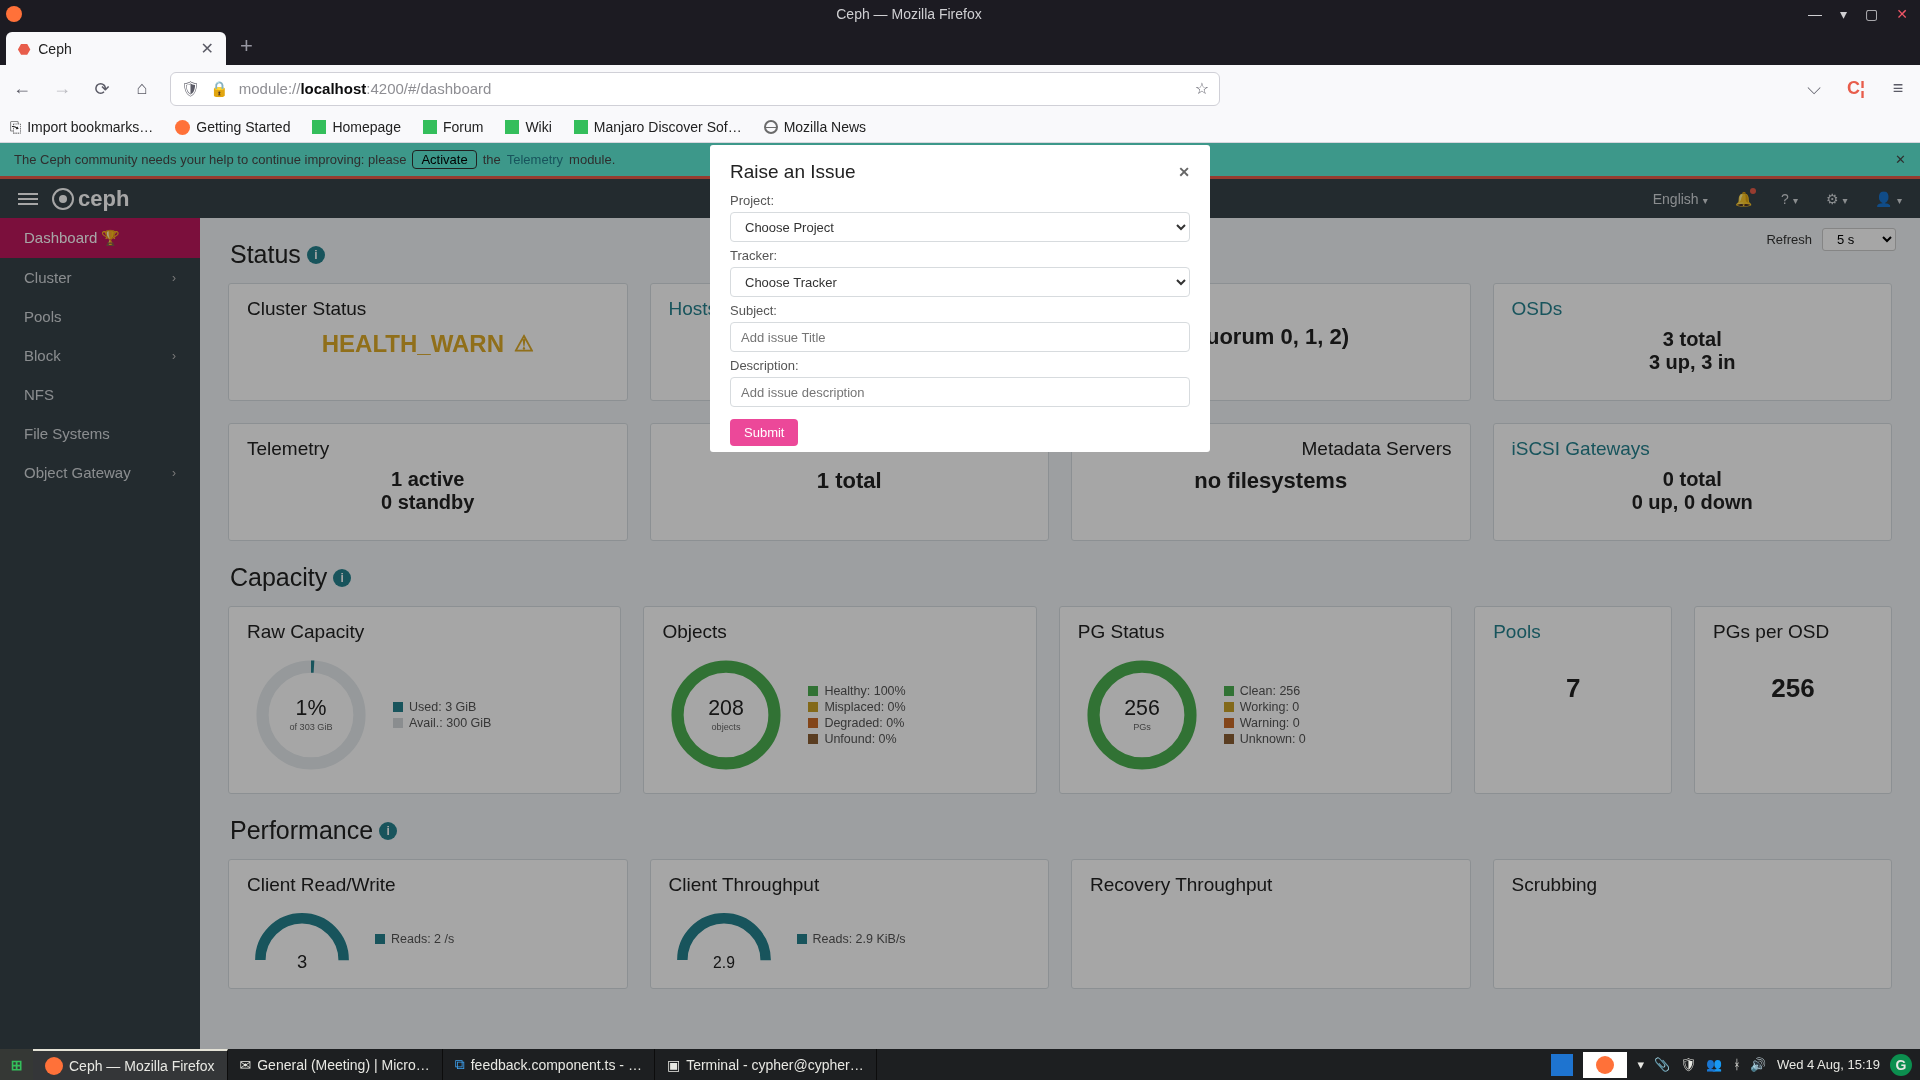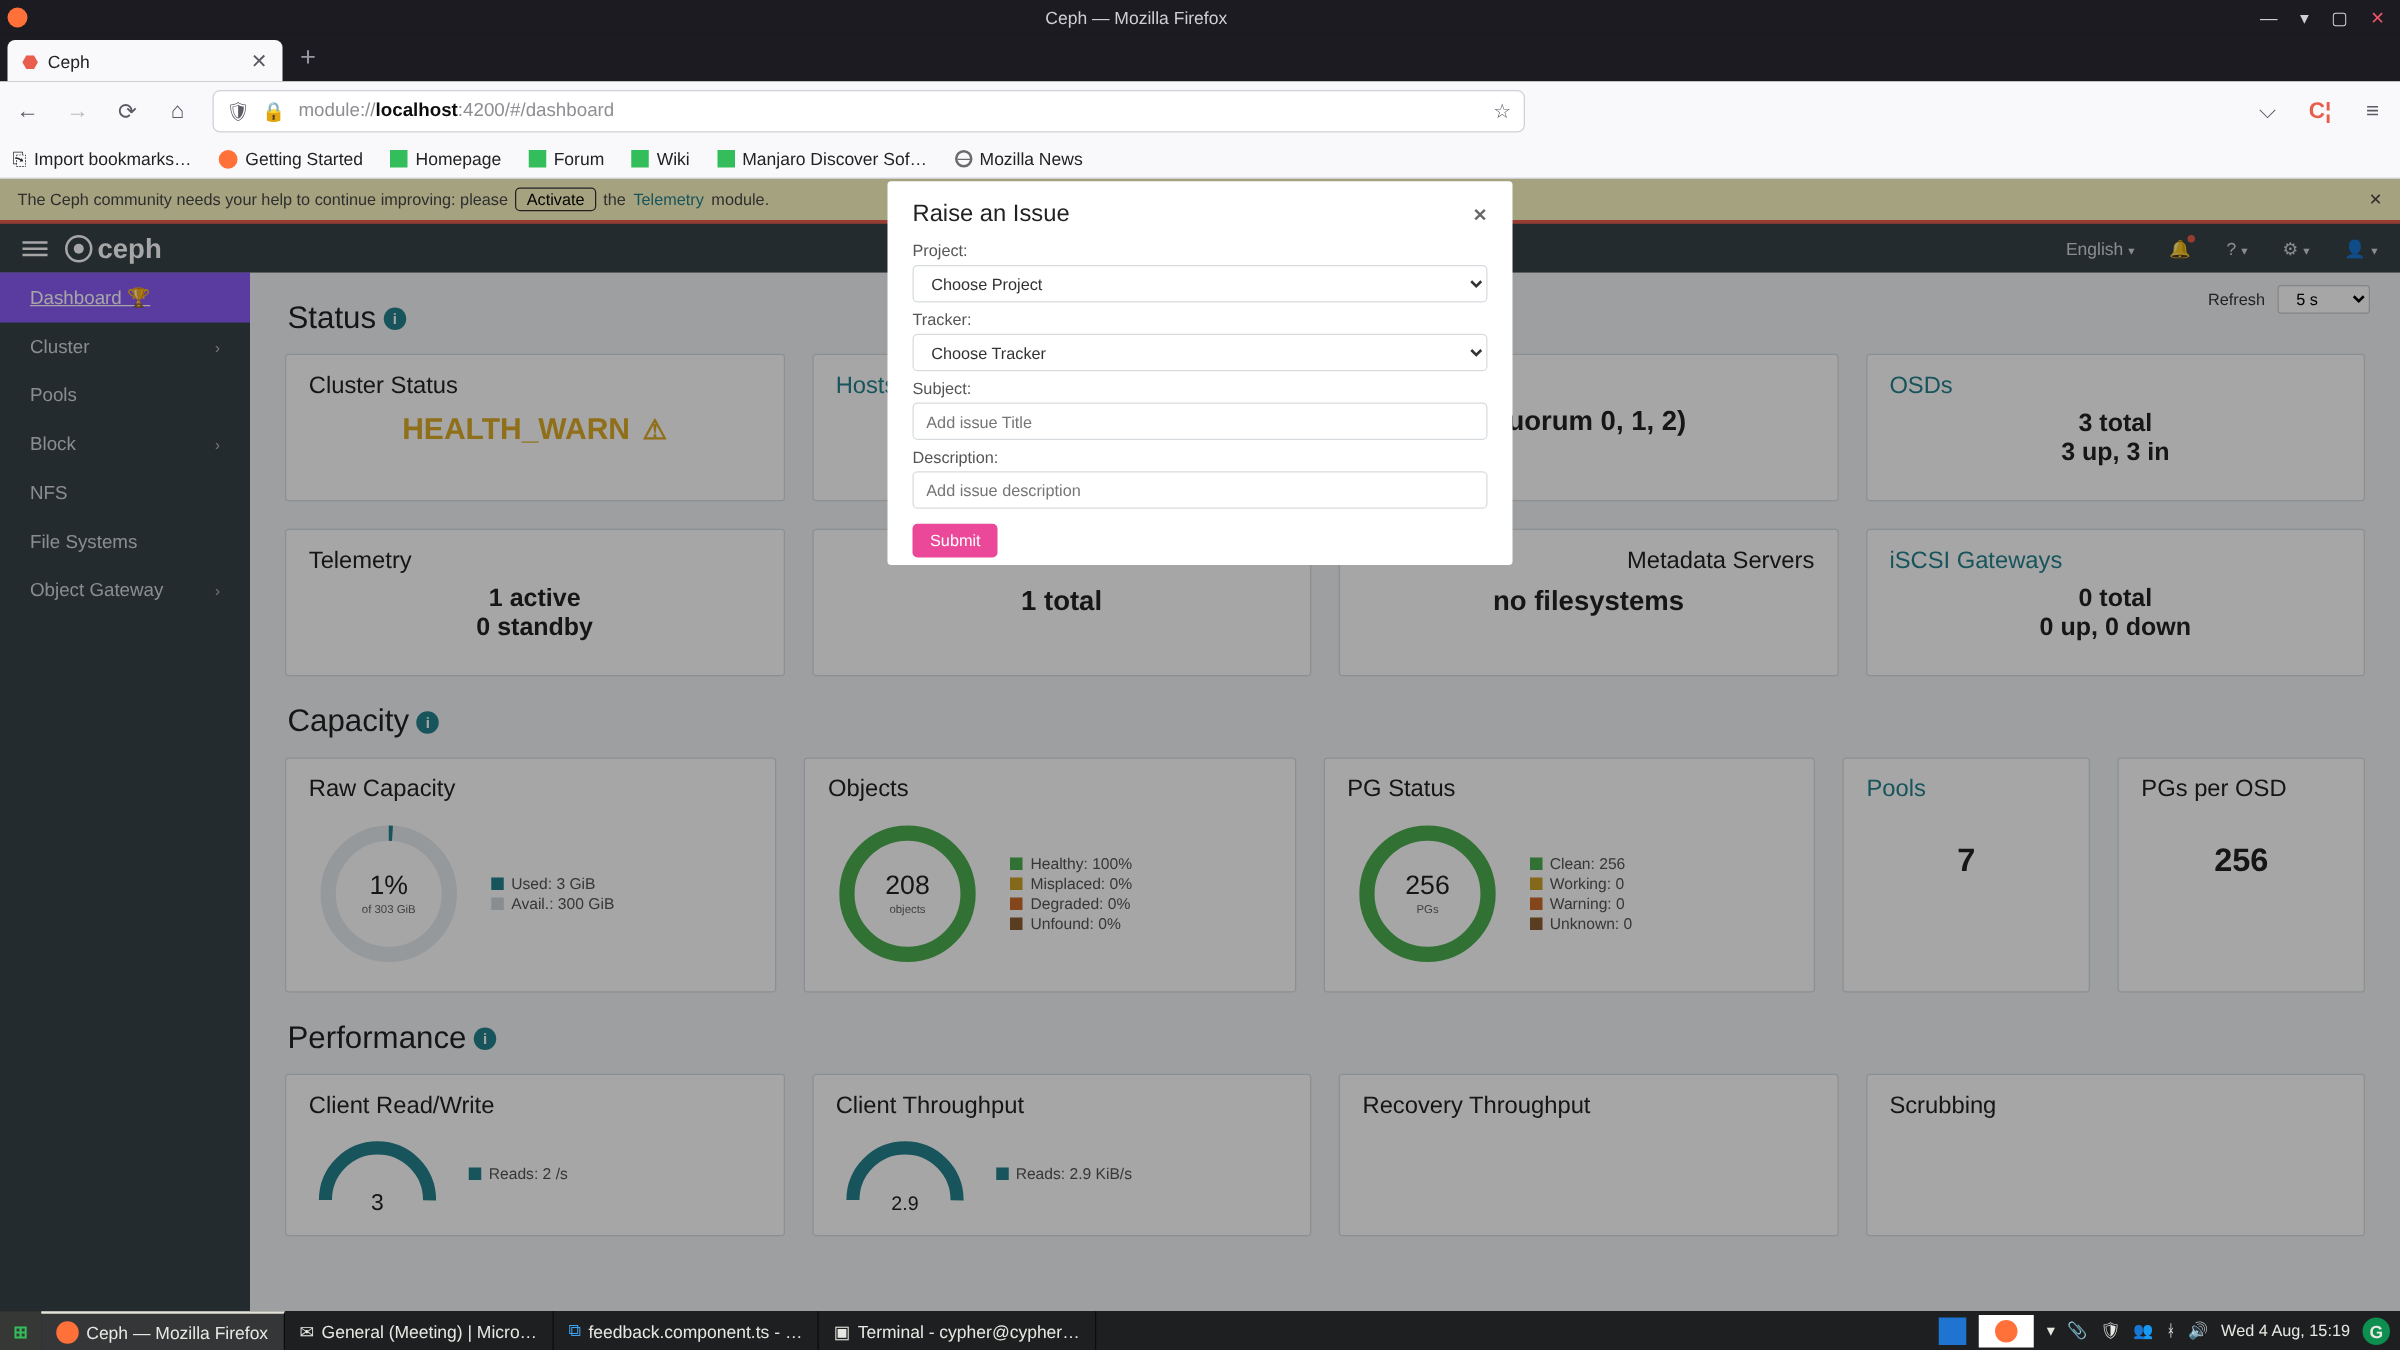--- a/index.html
+++ b/index.html
@@ -31,39 +31,39 @@
 .urlbar .star { margin-left:auto; font-size:16px; }
 .fx-bookmarksbar { height:31px; background:#f9f9fb; border-bottom:1px solid #d7d7de; display:flex; align-items:center; padding:0 10px; gap:22px; font-size:14px; color:#222; }
 .bm { display:flex; align-items:center; gap:6px; }
 .bm .bm-ff { width:15px; height:15px; border-radius:50%; background:#ff7139; }
 .bm .bm-g { width:14px; height:14px; background:#34be5b; }
 .bm .bm-w { width:14px; height:14px; border:2px solid #6b6b6b; border-radius:50%; position:relative; }
 .bm .bm-w::after { content:""; position:absolute; left:0; right:0; top:50%; height:1px; background:#6b6b6b; }
 
 
 .page { position:relative; flex:1; overflow:hidden; }
-.telemetry-banner { height:33px; background:#fef9c3; color:#484848; display:flex; align-items:center; padding:0 14px; font-size:13px; gap:6px; }
+.telemetry-banner { height:33px; background:#5eead4; color:#484848; display:flex; align-items:center; padding:0 14px; font-size:13px; gap:6px; }
 .telemetry-banner .activate { border:1px solid #333; border-radius:4px; padding:1px 8px; background:transparent; font-size:13px; }
 .telemetry-banner a { color:#25828e; text-decoration:none; }
 .telemetry-banner .closebanner { margin-left:auto; color:#484848; }
 .ceph-header { height:42px; background:#374249; border-top:3px solid #e85d4b; display:flex; align-items:center; padding:0 18px; color:#fff; gap:14px; }
 .ceph-header .hamburger { display:flex; flex-direction:column; gap:3px; }
 .ceph-header .hamburger span { display:block; width:20px; height:2px; background:#fff; }
 .ceph-header .logo { font-size:22px; font-weight:600; display:flex; align-items:center; gap:4px; }
 .ceph-header .logo-mark { width:22px; height:22px; border:2.5px solid #fff; border-radius:50%; display:flex; align-items:center; justify-content:center; }
 .ceph-header .logo-mark::after { content:""; width:8px; height:8px; background:#fff; border-radius:50%; }
 .ceph-header .hdr-right { margin-left:auto; display:flex; align-items:center; gap:28px; font-size:14px; color:#d4d9dc; }
 .ceph-header .caret { font-size:10px; margin-left:4px; }
 .ceph-header .bell { position:relative; }
 .ceph-header .bell::after { content:""; position:absolute; right:-3px; top:-3px; width:6px; height:6px; border-radius:50%; background:#e85d4b; }
 
 .ceph-body { display:flex; height:calc(100% - 33px - 42px); background:#f1f5f7; }
 .sidebar { width:200px; background:#374249; color:#d4d9dc; font-size:15px; flex-shrink:0; }
 .side-item { padding:11px 24px; display:flex; align-items:center; justify-content:space-between; }
-.side-item.active { background:#8b5cf6; color:#fff;text-decoration:underline; }
+.side-item.active { background:#be185d; color:#fff; }
 
 .main { flex:1; position:relative; padding:22px 28px; overflow:hidden; }
 .refresh-row { position:absolute; top:10px; right:24px; display:flex; align-items:center; gap:10px; font-size:13px; color:#333; }
 .refresh-row select { font-size:13px; border:1px solid #ccc; background:#fff; padding:2px 24px 2px 10px; border-radius:3px; appearance:auto; }
 
 .section-title { font-size:25px; color:#222; margin:0 0 14px 2px; display:flex; align-items:center; gap:6px; }
 .section-title .info { width:18px;height:18px;border-radius:50%;background:#25828e;color:#fff;font-size:12px;display:flex;align-items:center;justify-content:center;font-weight:bold; }
 
 .card-row { display:flex; gap:22px; margin-bottom:22px; }
 .card { background:#fff; border:1px solid #d8dee2; border-radius:3px; padding:14px 18px; flex:1; min-height:118px; }

